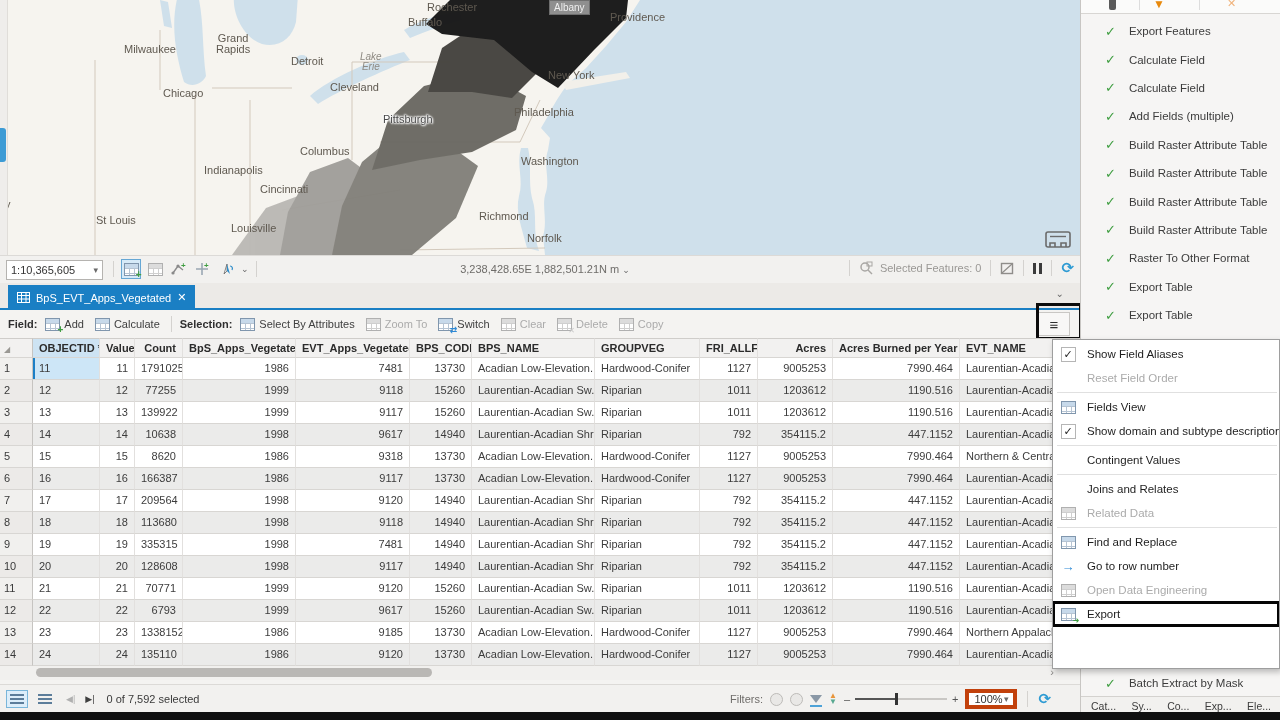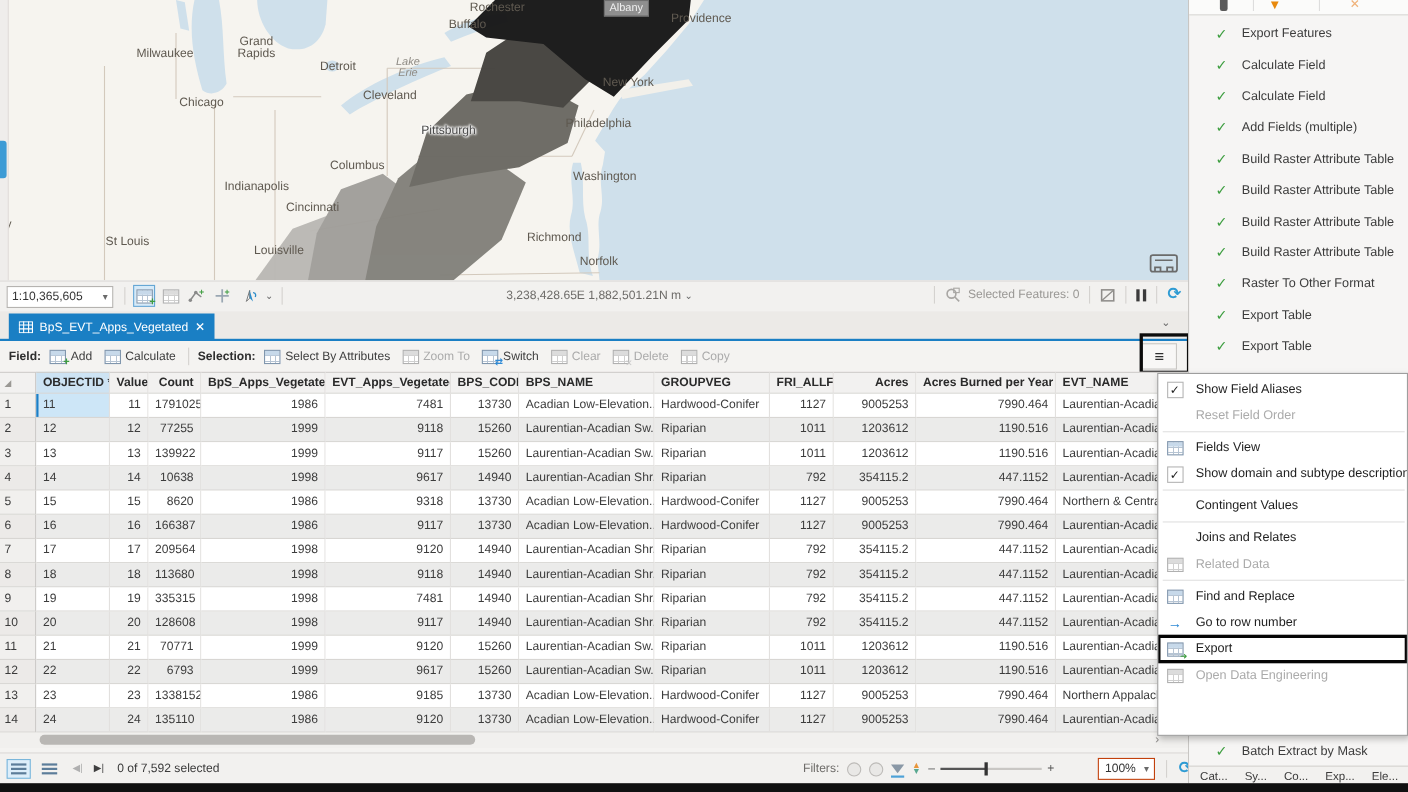--- a/index.html
+++ b/index.html
@@ -91,21 +91,21 @@
   #filters-label{color:#6f6d6a;}
   .circ-ico{width:13px;height:13px;border-radius:50%;border:1px solid #bdbbb8;background:#e9e8e6;}
   .funnel{width:0;height:0;border-left:6px solid transparent;border-right:6px solid transparent;border-top:8px solid #8a98a6;position:relative;}
   .funnel::after{content:"";position:absolute;left:-6px;top:2px;width:12px;height:2px;background:#4da2d8;}
   .updown{display:inline-flex;flex-direction:column;line-height:6px;font-size:8px;}
   .updown .up{color:#e8953a;} .updown .dn{color:#58a890;}
   #zoom-slider{display:flex;align-items:center;gap:5px;color:#555;}
   #slider-track{width:92px;height:2px;background:#c9c7c4;position:relative;}
   #slider-fill{position:absolute;left:0;top:0;height:2px;width:42px;background:#555;}
   #slider-thumb{position:absolute;left:40px;top:-5px;width:3px;height:12px;background:#333;}
-  #zoom-combo{width:52px;height:20px;background:#fff;border:1px solid #c2410c;display:flex;align-items:center;justify-content:space-between;padding:0 5px;color:#333;margin-left:33px;}
+  #zoom-combo{width:52px;height:20px;background:#fff;border:4px solid #c2410c;display:flex;align-items:center;justify-content:space-between;padding:0 5px;color:#333;}
 
   
   #right-panel{left:1080px;top:0;width:200px;height:712px;background:#f6f5f4;border-left:1px solid #c8c6c3;}
   #rp-toolbar{position:absolute;left:0;top:0;width:200px;height:14px;background:#fbfbfa;border-bottom:1px solid #d8d6d3;overflow:hidden;}
   #rp-toolbar .pill{position:absolute;left:28px;top:-2px;width:7px;height:12px;background:#5a5a5a;border-radius:2px;}
   #rp-toolbar .sep1{position:absolute;left:58px;top:-2px;width:1px;height:12px;background:#ddd;}
   #rp-toolbar .fun{position:absolute;left:72px;top:-3px;color:#e8890c;font-size:12px;}
   #rp-toolbar .sep2{position:absolute;left:118px;top:-2px;width:1px;height:12px;background:#ddd;}
   #rp-toolbar .fx{position:absolute;left:146px;top:-3px;color:#f0b27a;font-size:11px;}
   #history-list{position:absolute;left:0;top:17px;width:200px;}
@@ -717,27 +717,27 @@
         <span class="tbl-ico"></span>
       </span>
       <span class="menu-label">Find and Replace</span>
     </div>
     <div class="menu-item">
       <span class="gutter">
         <span class="goto-arrow">→</span>
       </span>
       <span class="menu-label">Go to row number</span>
     </div>
+    <div class="menu-item disabled">
+      <span class="gutter">
+        <span class="tbl-ico gray"></span>
+      </span>
+      <span class="menu-label">Open Data Engineering</span>
+    </div>
     <div class="menu-item highlighted">
       <span class="gutter">
         <span class="tbl-ico badge-green-arrow"></span>
       </span>
       <span class="menu-label">Export</span>
     </div>
-    <div class="menu-item disabled">
-      <span class="gutter">
-        <span class="tbl-ico gray"></span>
-      </span>
-      <span class="menu-label">Open Data Engineering</span>
-    </div>
   </div>
 
 <div class="abs" id="black-bar"></div>
 
 </body></html>

